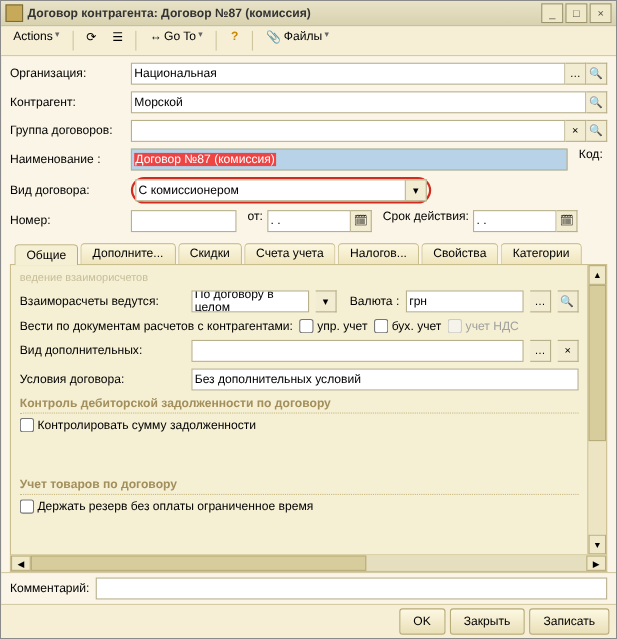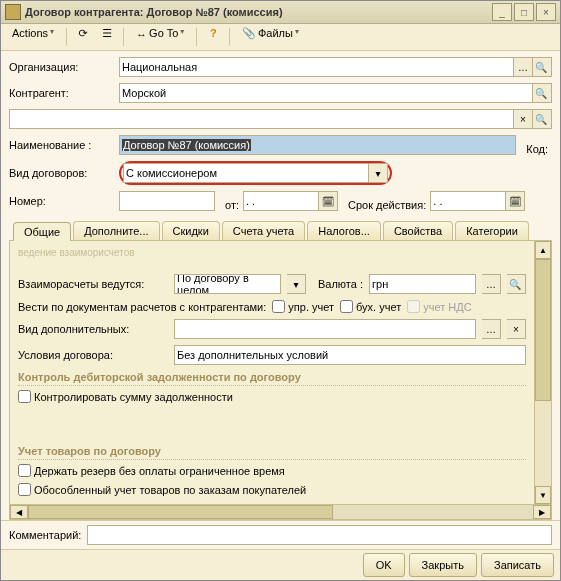--- a/index.html
+++ b/index.html
@@ -9,21 +9,21 @@
 .titlebar .title{font-weight:bold;flex:1;color:#333}
 .titlebar .wbtn{width:18px;height:16px;border:1px solid #9c946f;background:#efe8c9;margin-left:2px;display:flex;align-items:center;justify-content:center;font-size:10px;color:#555;cursor:pointer}
 .toolbar{height:26px;background:#f6efd6;border-bottom:1px solid #d4cba4;display:flex;align-items:center;padding:0 4px;gap:2px}
 .tbtn{height:20px;padding:0 6px;display:flex;gap:2px;border:1px solid transparent;border-radius:2px;cursor:pointer}
 .tbtn .dd{font-size:8px;color:#666}
 .tbtn.icon{width:20px;justify-content:center;padding:0}
 .tbsep{width:1px;height:18px;background:#cfc69f;margin:0 3px}
 .form{flex:1;padding:6px 8px 0 8px;display:flex;flex-direction:column;overflow:hidden}
 .row{display:flex;align-items:center;margin-bottom:6px}
 .lbl{width:110px}
-.field{flex:1;display:flex;align-items:flex-end}
+.field{flex:1;display:flex;align-items:flex-start}
 .input{flex:1;height:18px;border:1px solid #b8b08a;background:#fff;padding:0 2px;display:flex;align-items:center;overflow:hidden}
 .input.sel{background:#b8d3e8}
 .btn-s{width:18px;height:18px;border:1px solid #b8b08a;border-left:none;background:#f2ecd2;display:flex;align-items:center;justify-content:center;font-size:10px;cursor:pointer}
 .gap{width:10px}
 .highlight-oval{border:2px solid #d22b1f;border-radius:12px;padding:0 2px}
 .tabs{display:flex;gap:2px;margin-top:4px;padding-left:4px}
 .tab{padding:3px 10px;border:1px solid #cbbe8e;border-bottom:none;border-radius:4px 4px 0 0;background:linear-gradient(#fcf7e1,#efe5bd);cursor:pointer}
 .tab.active{background:#f5efd3;border-color:#b8ac7a;position:relative;top:1px}
 .panel-wrap{flex:1;display:flex;border:1px solid #cbbe8e;background:#f5efd3;overflow:hidden}
 .panel{flex:1;padding:6px 8px;overflow:auto}
@@ -34,21 +34,21 @@
 .section-head{color:#a38f5c;font-weight:bold;margin:6px 0 4px 0;border-bottom:1px dotted #c9bb84;padding-bottom:2px}
 .sub-row{display:flex;align-items:center;margin-bottom:6px;gap:6px}
 .chk{display:flex;align-items:center;gap:3px}
 .chk input{margin:0}
 .chk.dis{color:#a0a0a0}
 .bottom-strip{border-top:1px solid #d4cba4;padding:4px 8px;display:flex;align-items:center}
 .cmt-lbl{margin-right:6px}
 .footer{height:30px;border-top:1px solid #d4cba4;display:flex;align-items:center;justify-content:flex-end;padding:0 6px;gap:4px;background:#f6efd6}
 .btn{height:22px;padding:0 12px;border:1px solid #b8ac7a;background:linear-gradient(#fdf8e3,#e9dfb7);border-radius:3px;cursor:pointer;display:flex;align-items:center}
 .btn.primary{font-weight:normal}
-.faded-head{color:#c7bd98;font-size:10px;margin-bottom:16px}
+.faded-head{color:#c7bd98;font-size:10px;margin-bottom:6px}
 </style>
 </head>
 <body>
 
 <div class="window">
   <div class="titlebar">
     <div class="ticon"></div>
     <div class="title">Договор контрагента: Договор №87 (комиссия)</div>
     <div class="wbtn">_</div>
     <div class="wbtn">□</div>
@@ -85,41 +85,42 @@
     <div class="row">
       <div class="lbl">Контрагент:</div>
       <div class="field">
         <div class="input">
             <span>Морской</span>
           </div>
         <div class="btn-s">🔍</div>
       </div>
     </div>
     <div class="row">
+      <div class="lbl">Группа договоров:</div>
       <div class="field">
         <div class="input">
             <span></span>
           </div>
         <div class="btn-s">×</div>
         <div class="btn-s">🔍</div>
       </div>
     </div>
     <div class="row">
       <div class="lbl">Наименование :</div>
       <div class="field">
         <div class="input sel" style="flex:1">
-            <span style="background:#404040;color:#fff;padding:0 1px">Договор №87 (комиссия)</span>
+            <span style="background:#ef4444;color:#fff;padding:0 1px">Договор №87 (комиссия)</span>
           </div>
         <div class="gap"></div>
         <span>Код:</span>
         <div class="gap" style="width:4px"></div>
       </div>
     </div>
     <div class="row">
-      <div class="lbl">Вид договоров:</div>
+      <div class="lbl">Вид договора:</div>
       <div class="field">
         <div class="highlight-oval" style="display:flex;flex:0 0 auto">
           <div class="input" style="width:240px">
               <span>С комиссионером</span>
             </div>
           <div class="btn-s">▾</div>
         </div>
       </div>
     </div>
     <div class="row">
@@ -208,26 +209,20 @@
             </label>
         </div>
         <div style="height:30px"></div>
         <div class="section-head">Учет товаров по договору</div>
         <div class="sub-row">
           <label class="chk">
               <input type="checkbox" style="">
               <span>Держать резерв без оплаты ограниченное время</span>
             </label>
         </div>
-        <div class="sub-row">
-          <label class="chk">
-              <input type="checkbox" style="">
-              <span>Обособленный учет товаров по заказам покупателей</span>
-            </label>
-        </div>
       </div>
       <div class="scrollbar">
         <div class="sb-btn">▲</div>
         <div class="sb-track">
             <div class="sb-thumb"></div>
           </div>
         <div class="sb-btn">▼</div>
       </div>
     </div>
 

